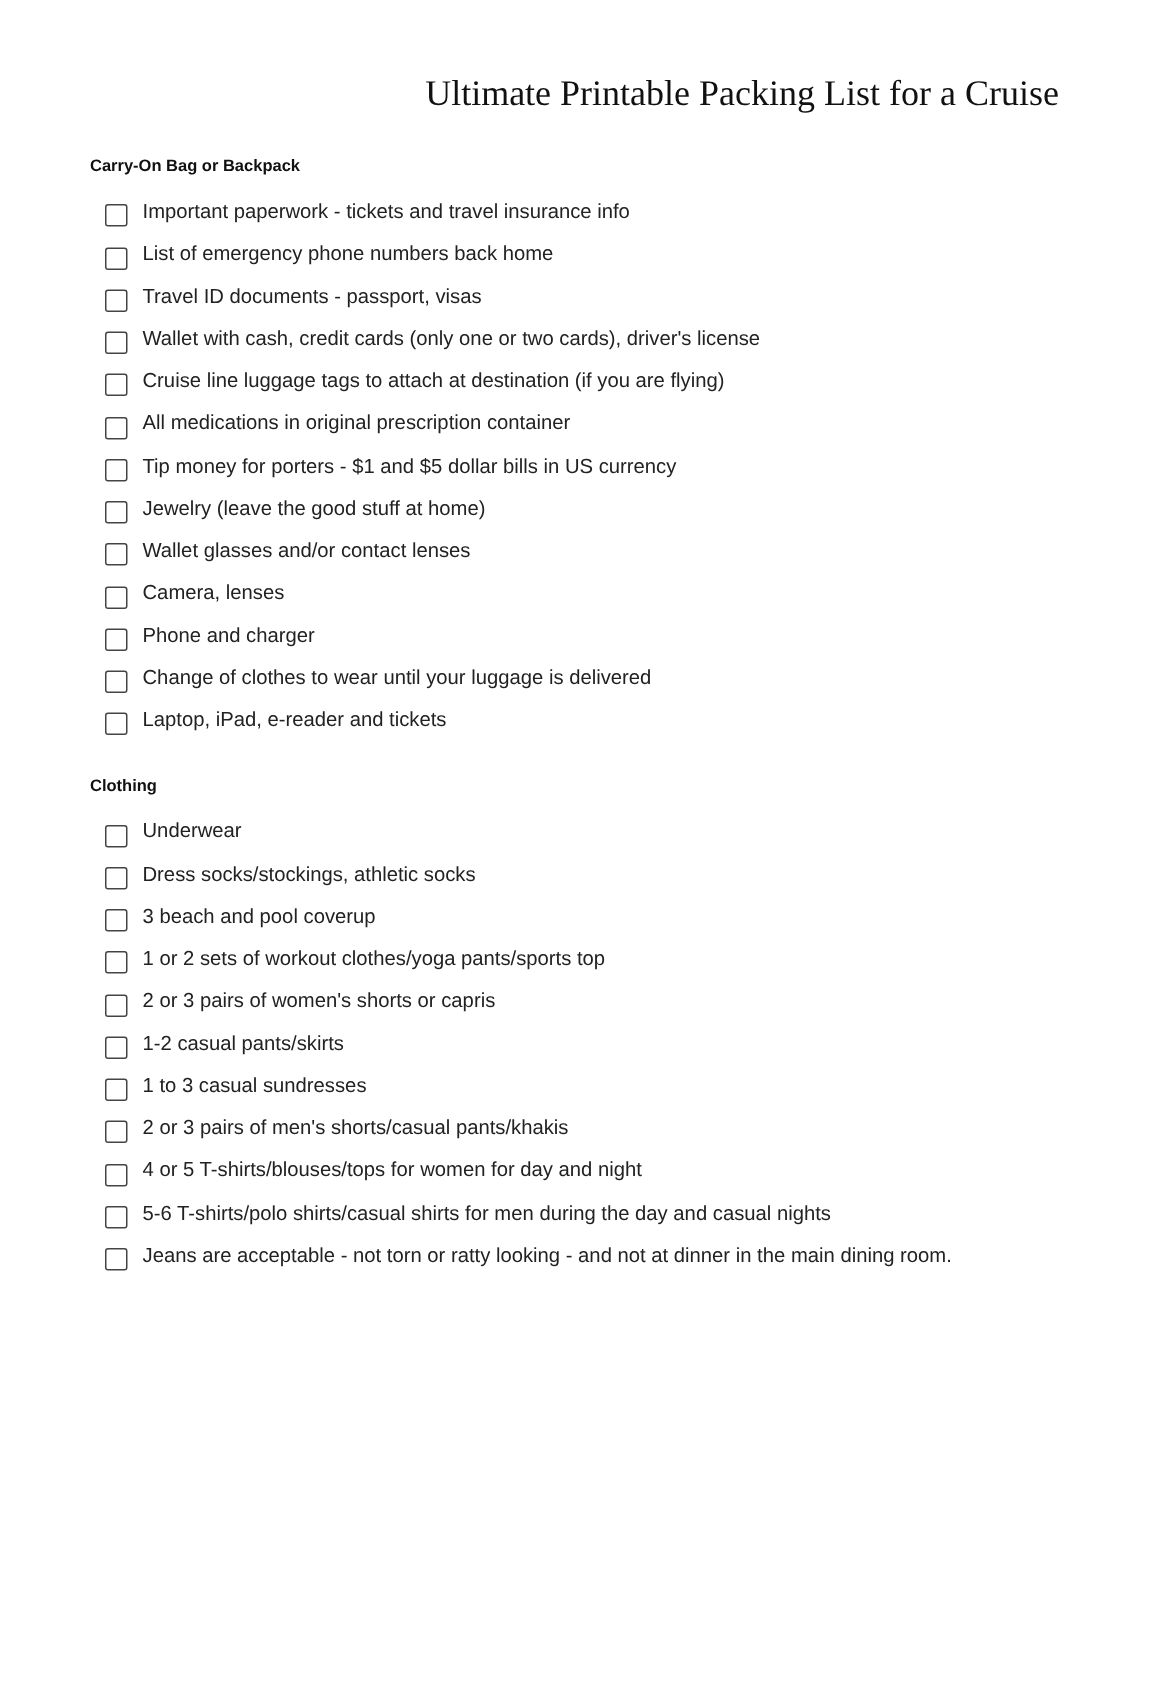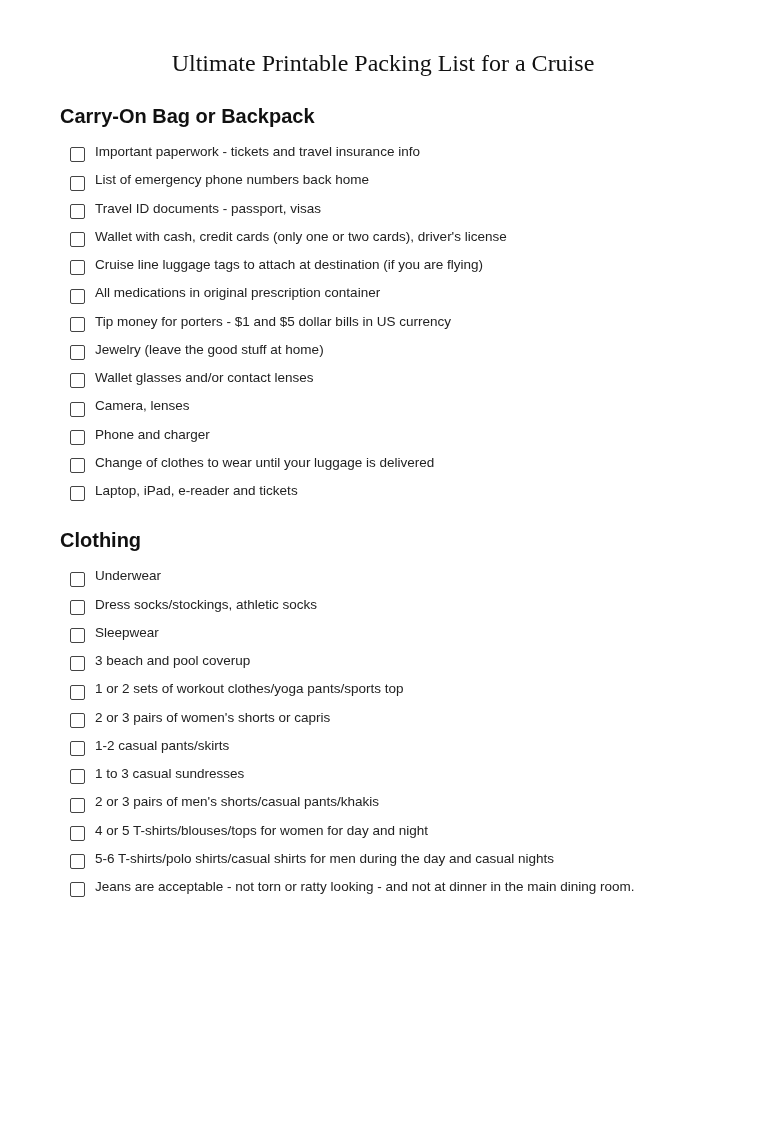--- a/index.html
+++ b/index.html
@@ -11,31 +11,31 @@
     body {
       background: #ffffff;
       font-family: Georgia, 'Times New Roman', serif;
       color: #222222;
       width: 766px;
       min-height: 1122px;
       padding: 40px 60px 40px 60px;
     }
 
     .page-title {
-      text-align: center;
+      text-align: right;
       font-size: 24px;
       font-weight: normal;
       font-family: Georgia, serif;
       margin-bottom: 28px;
       margin-top: 10px;
       color: #111;
     }
 
     .section-heading {
-      font-size: 20px;
+      font-size: 11px;
       font-weight: bold;
       font-family: Arial, sans-serif;
       margin-bottom: 14px;
       color: #111;
     }
 
     .section {
       margin-bottom: 28px;
     }
 
@@ -140,24 +140,20 @@
         <li>
           <span class="checkbox-icon"></span>
           <span class="item-text">Underwear</span>
         </li>
         <li>
           <span class="checkbox-icon"></span>
           <span class="item-text">Dress socks/stockings, athletic socks</span>
         </li>
         <li>
           <span class="checkbox-icon"></span>
-          <span class="item-text">Sleepwear</span>
-        </li>
-        <li>
-          <span class="checkbox-icon"></span>
           <span class="item-text">3 beach and pool coverup</span>
         </li>
         <li>
           <span class="checkbox-icon"></span>
           <span class="item-text">1 or 2 sets of workout clothes/yoga pants/sports top</span>
         </li>
         <li>
           <span class="checkbox-icon"></span>
           <span class="item-text">2 or 3 pairs of women's shorts or capris</span>
         </li>

